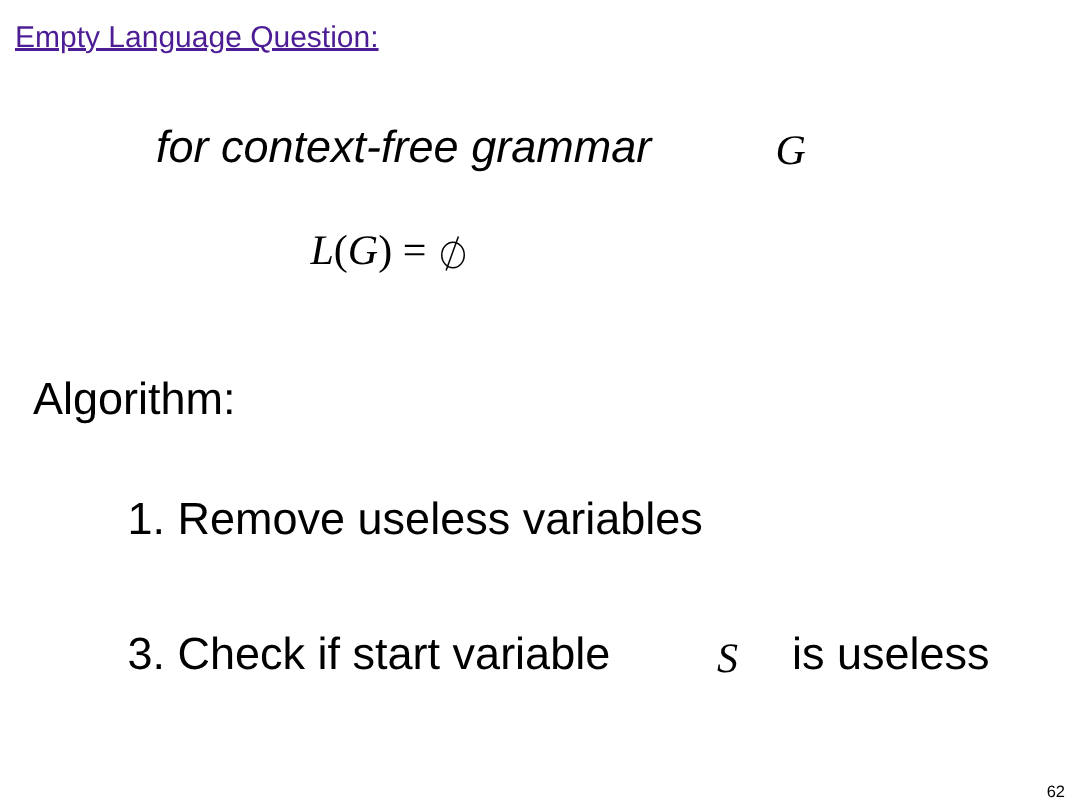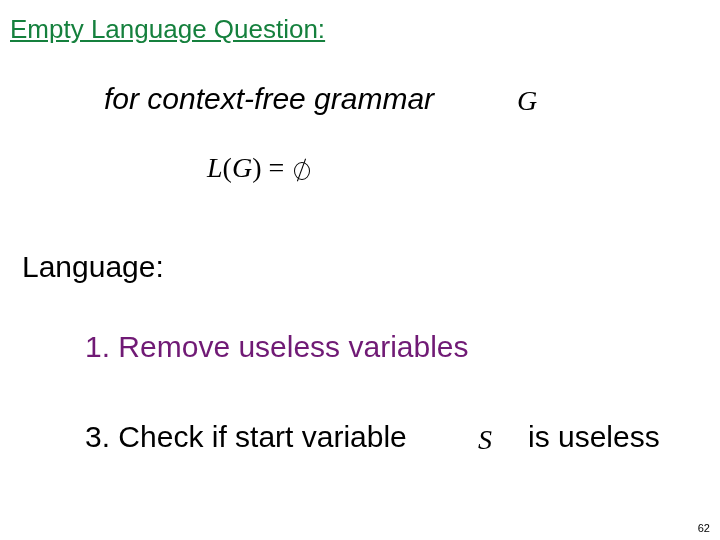--- a/index.html
+++ b/index.html
@@ -15,22 +15,22 @@
   }
   .slide {
     position: relative;
     width: 720px;
     height: 540px;
   }
   .title {
     position: absolute;
     left: 10px;
     top: 14px;
-    font-size: 26px;
-    color: #15803d;
+    font-size: 20px;
+    color: #4c1d95;
     white-space: nowrap;
   }
   .underline {
     text-decoration: underline;
   }
   .line1 {
     position: absolute;
     left: 104px;
     top: 82px;
     font-size: 30px;
@@ -71,21 +71,21 @@
     left: 22px;
     top: 250px;
     font-size: 30px;
     color: #000000;
   }
   .step1 {
     position: absolute;
     left: 85px;
     top: 330px;
     font-size: 30px;
-    color: #701a75;
+    color: #000000;
     white-space: nowrap;
   }
   .step2 {
     position: absolute;
     left: 85px;
     top: 420px;
     font-size: 30px;
     color: #000000;
     white-space: nowrap;
   }
@@ -151,21 +151,21 @@
 
   <div class="line1">for context-free grammar</div>
 
   <div class="math-G">G</div>
 
 
   <div class="math-LG">
     <span class="it">L</span><span>(</span><span class="it">G</span><span>)</span><span> = </span><span class="emptyset-glyph"></span>
   </div>
 
-  <div class="algo">Language:</div>
+  <div class="algo">Algorithm:</div>
 
   <div class="step1">1. Remove useless variables</div>
 
   <div class="step2">3. Check if start variable</div>
 
   <div class="math-S">S</div>
 
   <div class="step2b">is useless</div>
 
   <div class="pagenum">62</div>

